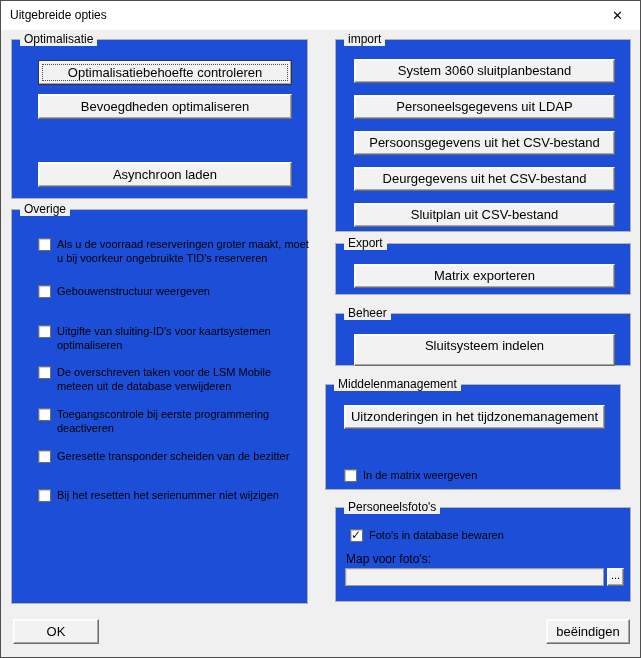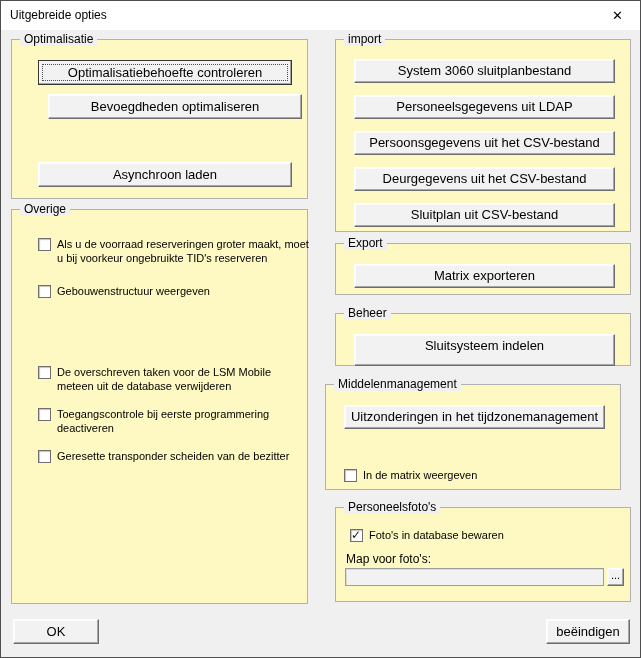--- a/index.html
+++ b/index.html
@@ -15,21 +15,21 @@
   .titlebar{ position:absolute; top:0; left:0; right:0; height:29px; background:#ffffff; }
   .title{ position:absolute; left:9px; top:7px; font-size:12px; white-space:nowrap; }
   .close-btn{
     position:absolute; right:0; top:0; width:45px; height:29px;
     display:flex; align-items:center; justify-content:center; cursor:default;
   }
   .close-btn .x{ font-size:13px; line-height:13px; color:#000; }
 
   
   .group{
-    position:absolute; border:1px solid #b1b1b1; background:#fef9c3;
+    position:absolute; border:1px solid #b1b1b1; background:#1d4ed8;
   }
   .group-label{
     position:absolute; top:-8px; left:8px; padding:0 4px;
     background:#f0f0f0; font-size:12px; line-height:14px; white-space:nowrap;
   }
 
   
   .btn{
     position:absolute; background:#f2f2f2; text-align:center;
     font-size:13px; overflow:hidden; white-space:nowrap; cursor:default;
@@ -81,56 +81,65 @@
   <div class="titlebar">
     <span class="title">Uitgebreide opties</span>
     <div class="close-btn">
       <span class="x">✕</span>
     </div>
   </div>
 
   <div class="group" style="left:10px; top:38px; width:297px; height:160px;">
     <span class="group-label">Optimalisatie</span>
     <div class="btn default" style="left:26px; top:20px; width:254px; height:25px; line-height:23px;">Optimalisatiebehoefte controleren</div>
-    <div class="btn" style="left:36px; top:54px; width:254px; height:25px; line-height:23px;">Bevoegdheden optimaliseren</div>
+    <div class="btn" style="left:26px; top:54px; width:254px; height:25px; line-height:23px;">Bevoegdheden optimaliseren</div>
     <div class="btn" style="left:26px; top:122px; width:254px; height:25px; line-height:23px;">Asynchroon laden</div>
   </div>
 
   <div class="group" style="left:10px; top:208px; width:297px; height:395px;">
     <span class="group-label">Overige</span>
 
     <div class="cb-row" style="left:0; top:28px; width:297px; height:30px;">
       <span class="cb-box" style="left:26px; top:0;"></span>
       <span class="cb-label" style="left:45px; top:-1px; width:268px;">Als u de voorraad reserveringen groter maakt, moet
 u bij voorkeur ongebruikte TID's reserveren</span>
     </div>
 
     <div class="cb-row" style="left:0; top:75px; width:297px; height:16px;">
       <span class="cb-box" style="left:26px; top:0;"></span>
       <span class="cb-label" style="left:45px; top:-1px; width:268px;">Gebouwenstructuur weergeven</span>
     </div>
 
+    <div class="cb-row" style="left:0; top:115px; width:297px; height:30px;">
+      <span class="cb-box" style="left:26px; top:0;"></span>
+      <span class="cb-label" style="left:45px; top:-1px; width:268px;">Uitgifte van sluiting-ID's voor kaartsystemen
+optimaliseren</span>
+    </div>
 
     <div class="cb-row" style="left:0; top:156px; width:297px; height:30px;">
       <span class="cb-box" style="left:26px; top:0;"></span>
       <span class="cb-label" style="left:45px; top:-1px; width:268px;">De overschreven taken voor de LSM Mobile
 meteen uit de database verwijderen</span>
     </div>
 
     <div class="cb-row" style="left:0; top:198px; width:297px; height:30px;">
       <span class="cb-box" style="left:26px; top:0;"></span>
       <span class="cb-label" style="left:45px; top:-1px; width:268px;">Toegangscontrole bij eerste programmering
 deactiveren</span>
     </div>
 
     <div class="cb-row" style="left:0; top:240px; width:297px; height:16px;">
       <span class="cb-box" style="left:26px; top:0;"></span>
       <span class="cb-label" style="left:45px; top:-1px; width:268px;">Geresette transponder scheiden van de bezitter</span>
     </div>
 
+    <div class="cb-row" style="left:0; top:279px; width:297px; height:16px;">
+      <span class="cb-box" style="left:26px; top:0;"></span>
+      <span class="cb-label" style="left:45px; top:-1px; width:268px;">Bij het resetten het serienummer niet wijzigen</span>
+    </div>
   </div>
 
   <div class="group" style="left:334px; top:38px; width:296px; height:193px;">
     <span class="group-label">import</span>
     <div class="btn" style="left:18px; top:19px; width:261px; height:24px; line-height:22px;">System 3060 sluitplanbestand</div>
     <div class="btn" style="left:18px; top:55px; width:261px; height:24px; line-height:22px;">Personeelsgegevens uit LDAP</div>
     <div class="btn" style="left:18px; top:91px; width:261px; height:24px; line-height:22px;">Persoonsgegevens uit het CSV-bestand</div>
     <div class="btn" style="left:18px; top:127px; width:261px; height:24px; line-height:22px;">Deurgegevens uit het CSV-bestand</div>
     <div class="btn" style="left:18px; top:163px; width:261px; height:24px; line-height:22px;">Sluitplan uit CSV-bestand</div>
   </div>

